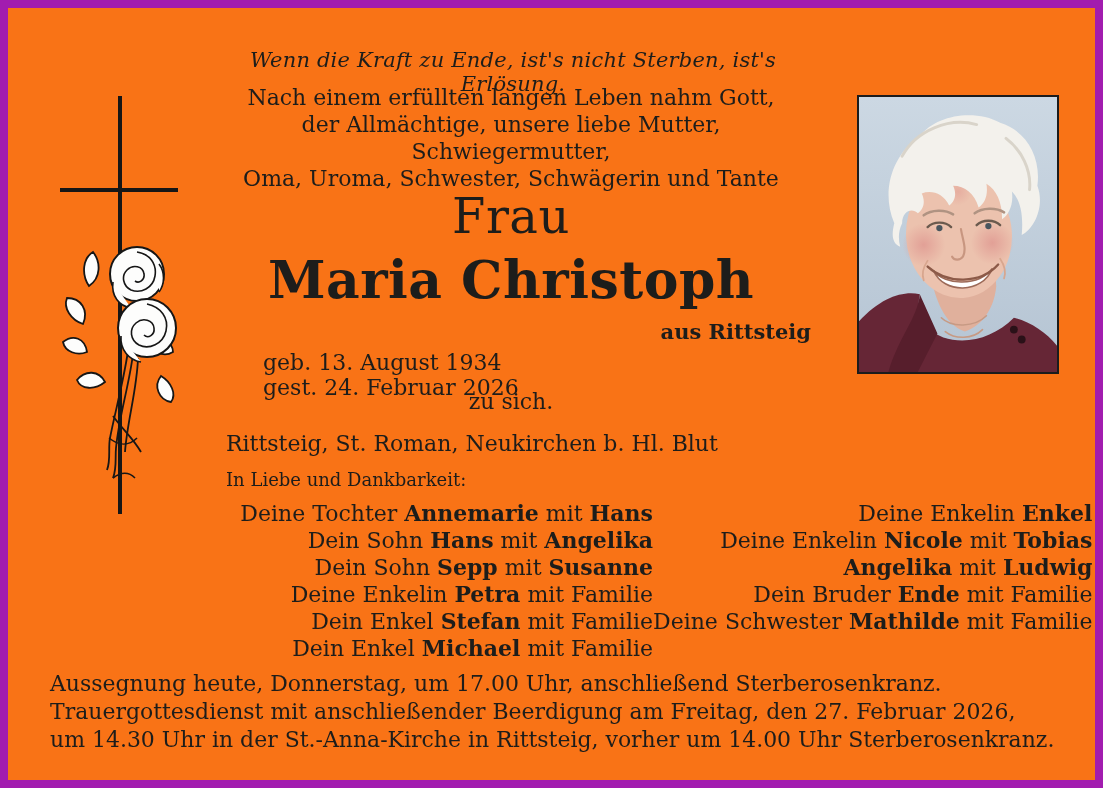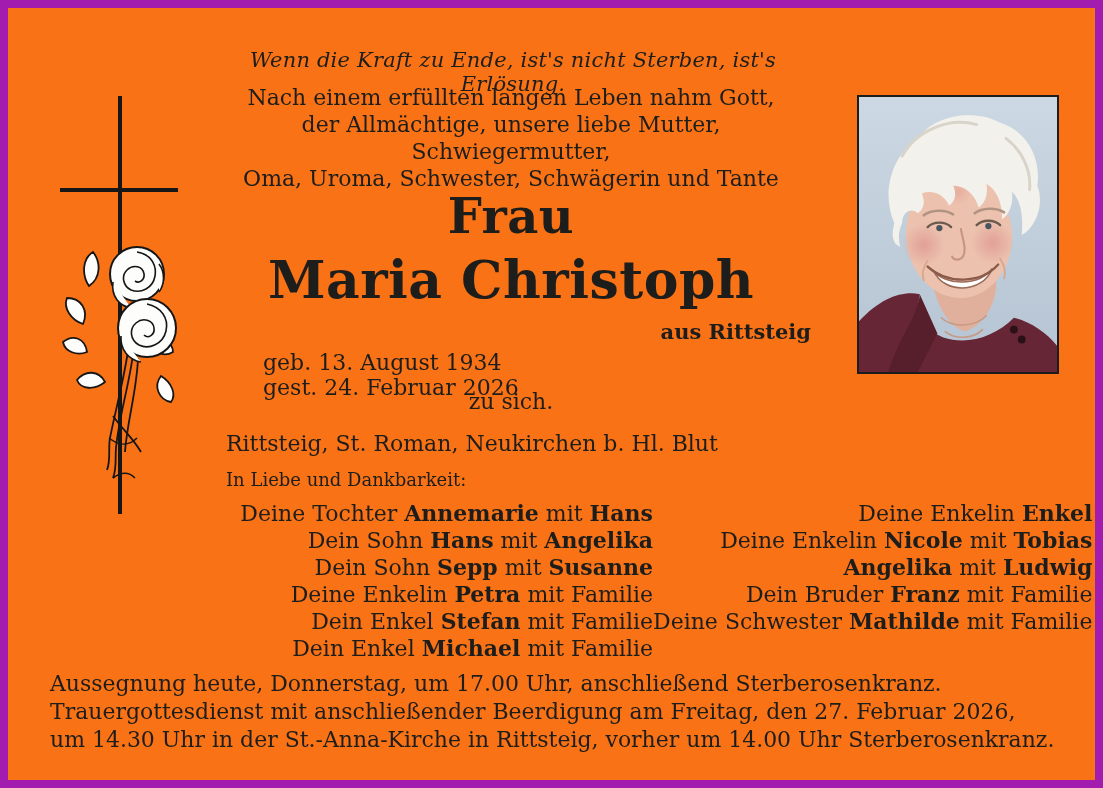--- a/index.html
+++ b/index.html
@@ -28,21 +28,21 @@
   }
   .intro {
     left: 203px; top: 76px; width: 600px;
     text-align: center;
     font-size: 22px;
     line-height: 27px;
   }
   .title-frau {
     left: 203px; top: 180px; width: 600px;
     text-align: center;
-    font-weight: bold;
+    font-weight: normal;
     font-size: 48px;
     line-height: 56px;
     letter-spacing: 0.5px;
   }
   .title-name {
     left: 203px; top: 242px; width: 600px;
     text-align: center;
     font-weight: bold;
     font-size: 52px;
     line-height: 60px;
@@ -139,21 +139,21 @@
         <div class="line"><span>Dein Sohn </span><b>Hans</b><span> mit </span><b>Angelika</b></div>
         <div class="line"><span>Dein Sohn </span><b>Sepp</b><span> mit </span><b>Susanne</b></div>
         <div class="line"><span>Deine Enkelin </span><b>Petra</b><span> mit Familie</span></div>
         <div class="line"><span>Dein Enkel </span><b>Stefan</b><span> mit Familie</span></div>
         <div class="line"><span>Dein Enkel </span><b>Michael</b><span> mit Familie</span></div>
       </div>
     <div>
         <div class="line"><span>Deine Enkelin </span><b>Enkel</b></div>
         <div class="line"><span>Deine Enkelin </span><b>Nicole</b><span> mit </span><b>Tobias</b></div>
         <div class="line"><b>Angelika</b><span> mit </span><b>Ludwig</b></div>
-        <div class="line"><span>Dein Bruder </span><b>Franz</b><span> mit Familie</span></div>
+        <div class="line"><span>Dein Bruder </span><b>Ende</b><span> mit Familie</span></div>
         <div class="line"><span>Deine Schwester </span><b>Mathilde</b><span> mit Familie</span></div>
       </div>
   </div>
 
   <div class="abs footer">
       <div class="line">Aussegnung heute, Donnerstag, um 17.00 Uhr, anschließend Sterberosenkranz.</div>
       <div class="line">Trauergottesdienst mit anschließender Beerdigung am Freitag, den 27. Februar 2026,</div>
       <div class="line">um 14.30 Uhr in der St.-Anna-Kirche in Rittsteig, vorher um 14.00 Uhr Sterberosenkranz.</div>
     </div>
 

